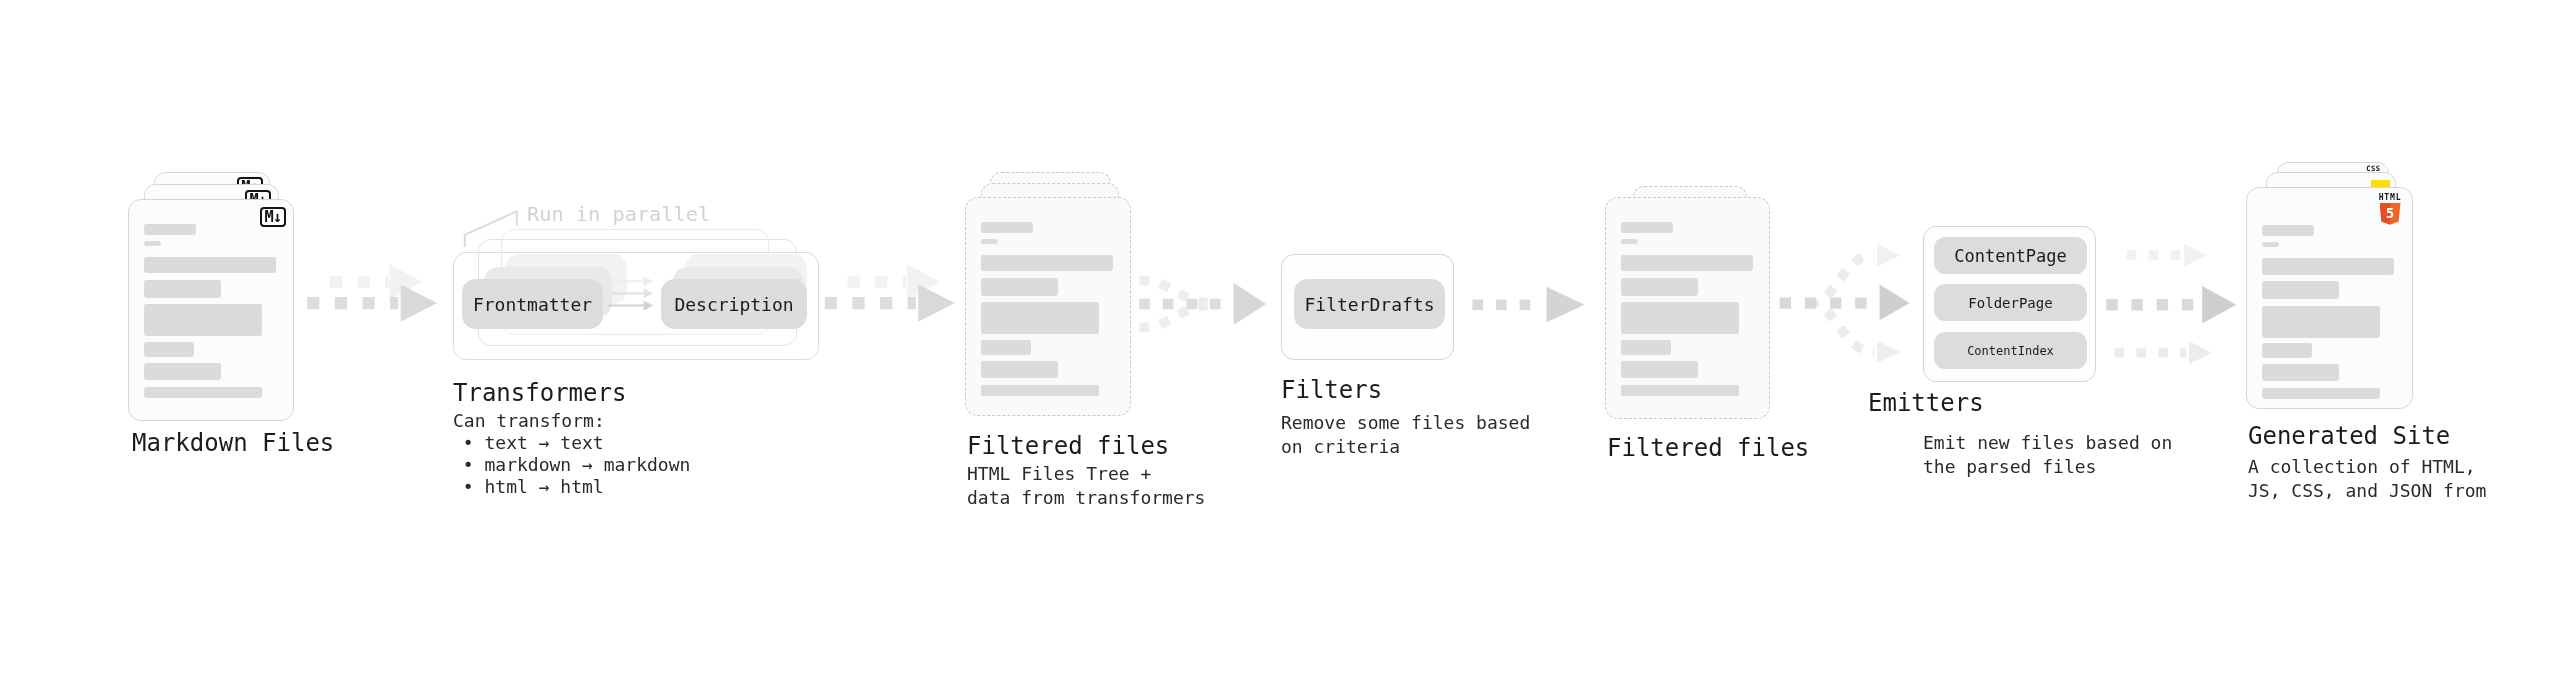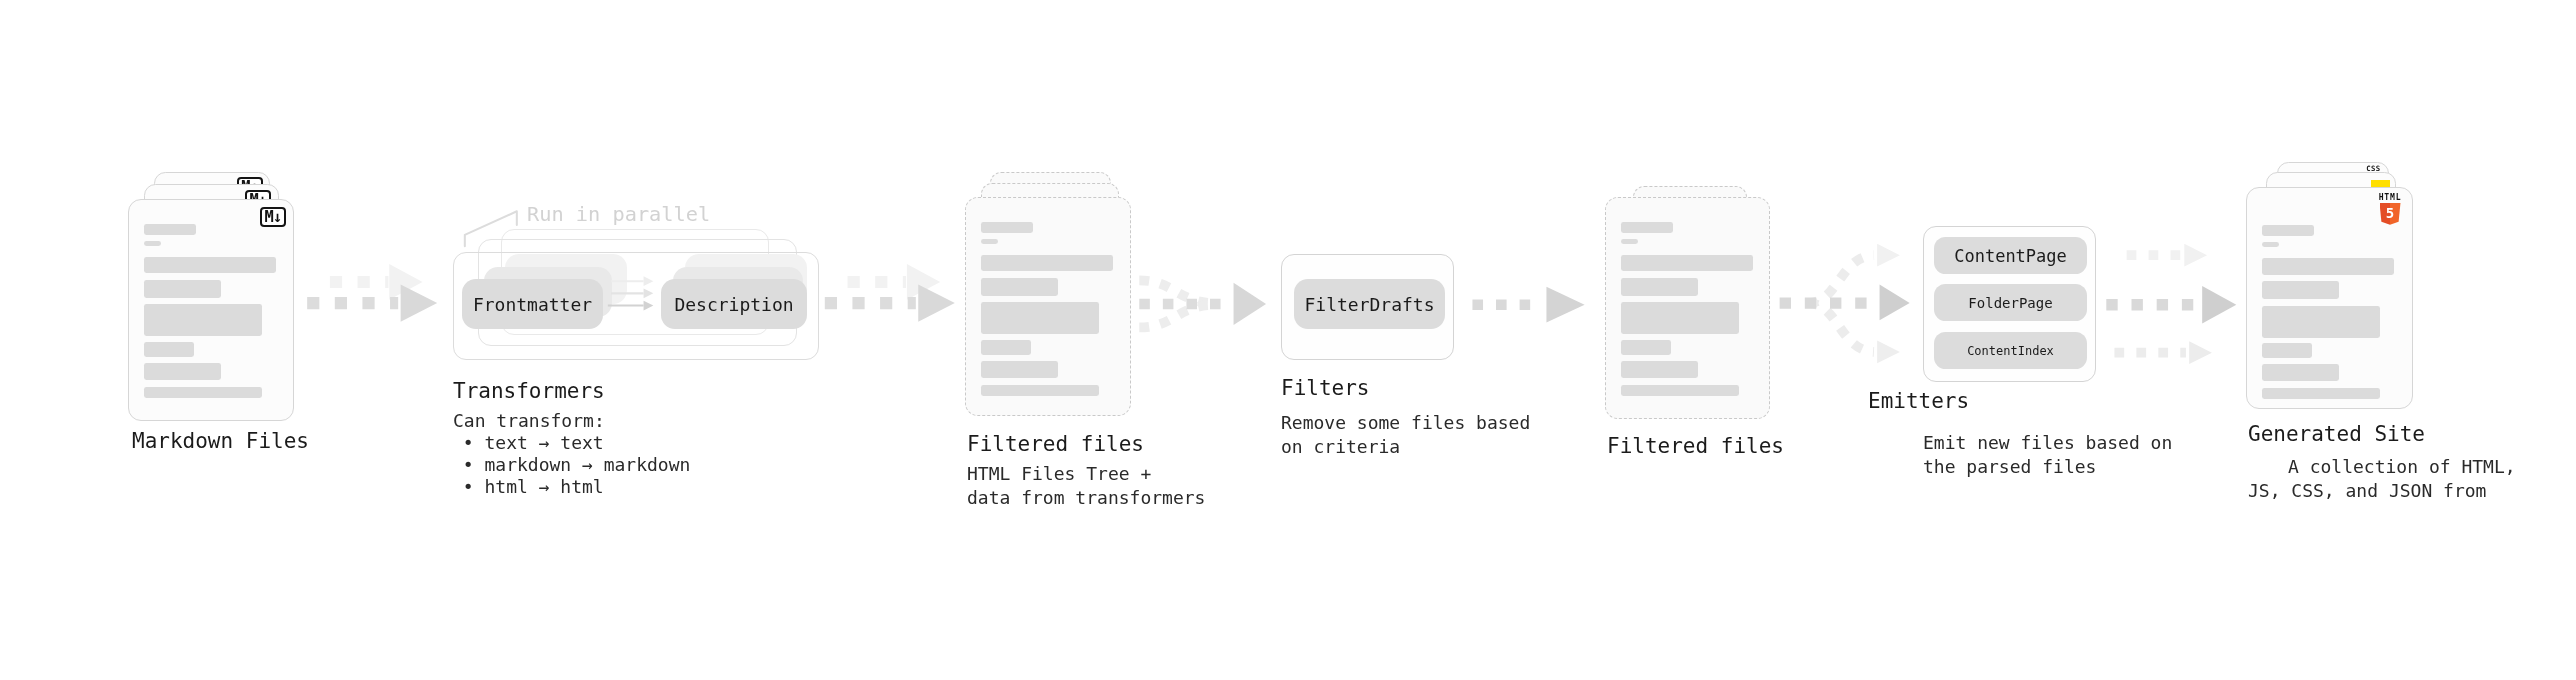--- a/index.html
+++ b/index.html
@@ -38,21 +38,21 @@
   .frame{position:absolute;border:1.6px solid #dcdcdc;border-radius:13px;box-sizing:border-box;background:transparent;}
   .frame.ghost1{border-color:#e3e3e3;}
   .frame.ghost2{border-color:#e9e9e9;}
   .panel{position:absolute;border:1.6px solid #d4d4d4;border-radius:13px;background:#fefefe;box-sizing:border-box;}
   
   .pill{position:absolute;background:#dcdcdc;border-radius:14px;display:flex;align-items:center;justify-content:center;
     font-size:18px;color:#1b1b1b;white-space:nowrap;}
   .pill.ghost1{background:#e9e9e9;}
   .pill.ghost2{background:#f2f2f2;}
   
-  .stage-title{position:absolute;font-size:21px;font-weight:500;color:#1b1b1b;white-space:nowrap;}
+  .stage-title{position:absolute;font-size:24px;font-weight:500;color:#1b1b1b;white-space:nowrap;}
   .stage-caption{position:absolute;font-size:18px;line-height:23.6px;color:#2a2a2a;white-space:nowrap;}
   .bullets .bullet{display:block;padding-left:9.8px;line-height:22px;}
   .bullets .lead{display:block;line-height:22px;}
   .note-label{position:absolute;font-size:20.3px;color:#d2d2d2;white-space:nowrap;}
   .arrow-layer{position:absolute;left:0;top:0;pointer-events:none;}
 </style>
 </head>
 <body>
 
 <div class="canvas">
@@ -186,21 +186,21 @@
         <div class="bar b3"></div>
         <div class="bar b4"></div>
         <div class="bar b5"></div>
         <div class="bar b6"></div>
         <div class="bar b7"></div>
         <div class="bar b8"></div>
       </div>
     </div>
     <div class="stage-title" style="left:2248px;top:422px;">Generated Site</div>
     <div class="stage-caption" style="left:2248px;top:455px;">
-      <span style="display:block;margin-left:40px;">A collection of HTML,</span>
+      <span style="display:block;">A collection of HTML,</span>
       <span style="display:block;">JS, CSS, and JSON from</span>
     </div>
   </div>
 
   <svg class="arrow-layer" width="2576" height="681" viewBox="0 0 3170 838">
 
     <polyline points="572,303 572,289 636,260 636,277" fill="none" stroke="#dcdcdc" stroke-width="2.5" stroke-linejoin="round" stroke-linecap="round"></polyline>
 
     <g>
       <line x1="752" y1="346" x2="792" y2="346" stroke="#ededed" stroke-width="2.5"></line>

